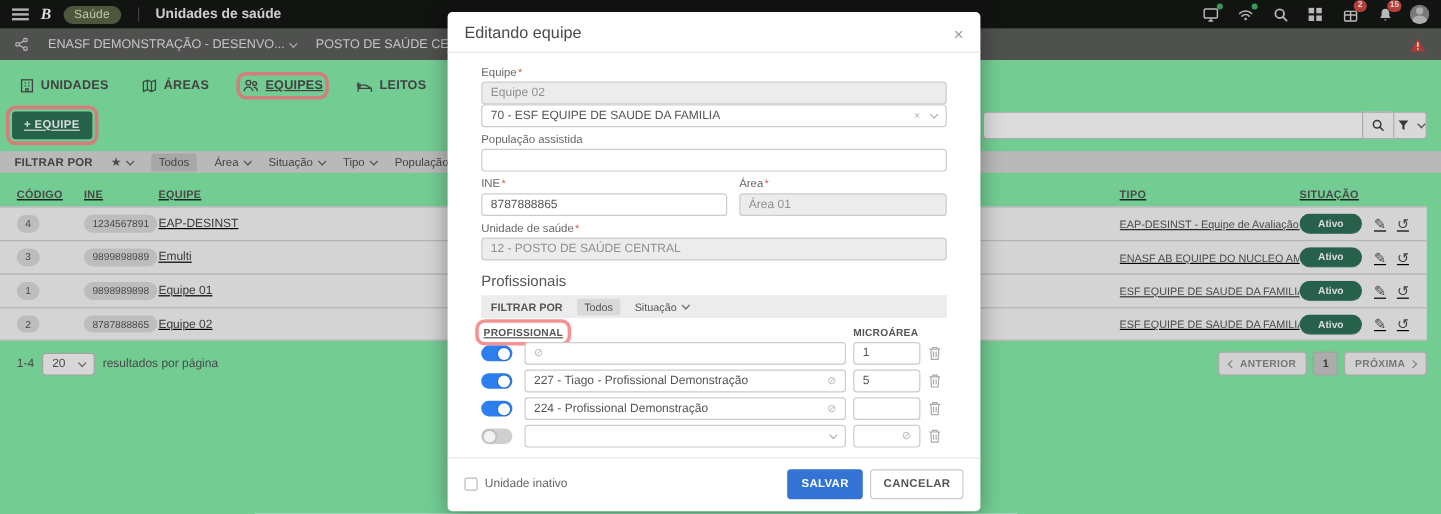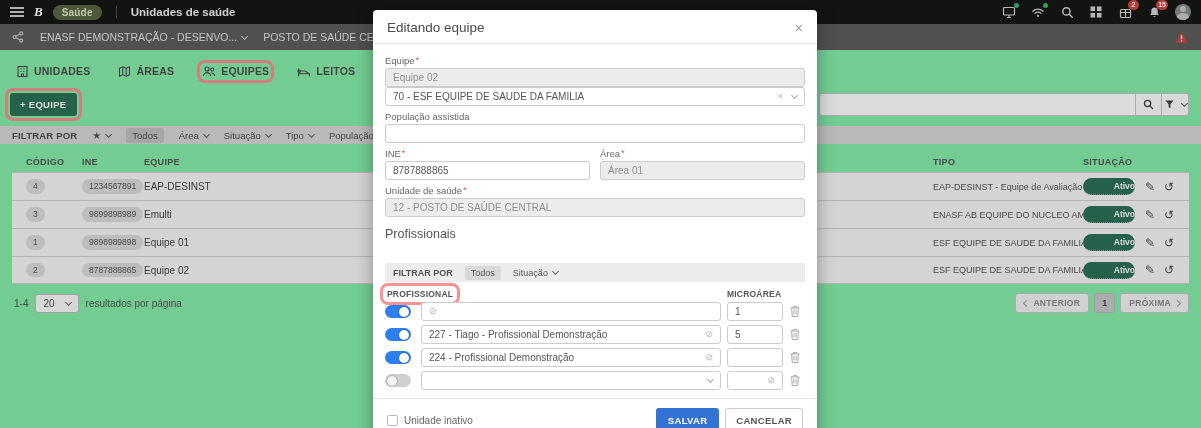--- a/index.html
+++ b/index.html
@@ -7,21 +7,21 @@
     font-family:"Liberation Sans", sans-serif; background:#f0f0f0; }
   .page { position:absolute; inset:0; }
 
   
   .topbar { position:absolute; top:0; left:0; right:0; height:24px; background:#161815;
     display:flex; align-items:center; padding:0 10px; gap:10px; color:#e4e4e4; }
   .burger { width:14px; height:10px; border-top:2px solid #cfcfcf; border-bottom:2px solid #cfcfcf; position:relative; cursor:pointer; }
   .burger:before { content:""; position:absolute; left:0; right:0; top:2px; height:2px; background:#cfcfcf; }
   .blogo { font-style:italic; font-weight:bold; font-size:13px; color:#fff; font-family:"Liberation Serif", serif; }
   .saude-pill { background:var(--saude_pill_bg,#5a6646); color:var(--saude_pill_text,#dde8c2);
-    font-size:10px; font-weight:bold; padding:2px 9px; border-radius:9px; letter-spacing:.2px;text-align:center; }
+    font-size:10px; font-weight:normal; padding:2px 9px; border-radius:9px; letter-spacing:.2px;text-align:center; }
   .tb-sep { width:1px; height:12px; background:#4a4a4a; margin:0 4px; }
   .tb-title { font-size:11.5px; font-weight:bold; color:#f0f0f0; }
   .tb-right { margin-left:auto; display:flex; align-items:center; gap:13px; }
   .tb-ic { position:relative; width:16px; height:16px; display:flex; align-items:center; justify-content:center; cursor:pointer; }
   .gdot { position:absolute; top:-1px; right:-2px; width:5px; height:5px; border-radius:50%; background:#3db36a; }
   .rbadge { position:absolute; top:-4px; right:-6px; min-width:11px; height:10px; padding:0 2px; border-radius:6px;
     background:var(--badge_red,#d24a43); color:#fff; font-size:7px; font-weight:bold; line-height:10px; text-align:center; }
   .avatar { width:16px; height:16px; border-radius:50%; background:#8d8d8d; position:relative; overflow:hidden; cursor:pointer; }
   .avatar:before { content:""; position:absolute; top:2px; left:5px; width:6px; height:6px; border-radius:50%; background:#c9c9c9; }
   .avatar:after { content:""; position:absolute; top:9px; left:2px; width:12px; height:8px; border-radius:50%; background:#c9c9c9; }
@@ -31,48 +31,48 @@
     display:flex; align-items:center; gap:16px; padding:0 12px; color:#e3e3e3; font-size:10.5px; }
   .crumb { display:flex; align-items:center; cursor:pointer; white-space:nowrap; }
   .chev { display:inline-block; width:5px; height:5px; border-right:1.4px solid currentColor;
     border-bottom:1.4px solid currentColor; transform:rotate(45deg); margin:-2px 0 0 5px; opacity:.85; }
   .alert-tri { margin-left:auto; }
 
   
   .content { position:absolute; top:50px; left:0; right:0; bottom:0; background:#86efac; }
   .tabsrow { display:flex; align-items:center; gap:28px; margin:10px 0 0 16px; height:22px; color:#4d4d4d; }
   .tab { display:flex; align-items:center; gap:5px; font-size:10.5px; font-weight:bold; letter-spacing:.2px; cursor:pointer; }
-  .hl { outline:3px solid var(--annotation_pink,#f79292); outline-offset:2px; border-radius:3px; }
+  .hl { outline:3px solid var(--annotation_pink,#f79292); outline-offset:2px; border-radius:3px;text-decoration:underline; }
   .actionrow { display:flex; align-items:center; margin:11px 12px 0 10px; height:23px; }
   .btn-green { background:var(--brand_green,#2d7257); color:#fff; font-size:9.5px; font-weight:bold;
     border:none; padding:6px 10px; border-radius:3px; letter-spacing:.3px; cursor:pointer; }
   .searchgrp { margin-left:auto; display:flex; align-items:stretch; height:23px; width:370px; }
   .searchgrp input { flex:1; border:1px solid #c6c6c6; border-right:none; border-radius:3px 0 0 3px;
     background:#fff; padding:0 8px; font-size:11px; outline:none; }
   .sq-btn { width:27px; border:1px solid #c6c6c6; background:#fdfdfd; display:flex; align-items:center;
     justify-content:center; cursor:pointer; color:#444; gap:2px; }
   .sq-btn + .sq-btn { border-left:none; border-radius:0 3px 3px 0; }
   .filterbar { margin-top:10px; height:18px; background:#d8d8d8; display:flex; align-items:center;
     gap:15px; padding:0 12px; font-size:9.5px; color:#4d4d4d; }
   .filterbar .flabel { font-weight:bold; letter-spacing:.2px; }
   .fitem { display:flex; align-items:center; cursor:pointer; }
   .fchip { background:#c3c3c3; padding:2px 6px; border-radius:2px; cursor:pointer; }
   .star { color:#555; font-size:10px; cursor:pointer; }
 
   
-  .dt { margin:8px 12px 0 12px; }
+  .dt { margin:8px 12px 0 0;text-decoration:underline; }
   .dt-grid { display:grid; grid-template-columns:56px 62px 1fr 150px 62px 44px; align-items:center; padding-left:14px; }
   .dt-head { height:20px; font-size:9px; font-weight:bold; color:#555; letter-spacing:.3px; }
   .dt-row { height:28px; border-top:1px solid #d2d2d2; background:#f7f7f7; font-size:10px; color:#444; cursor:pointer; }
   .dt-row:last-of-type { border-bottom:1px solid #d2d2d2; }
   .pill { display:inline-block; background:#dcdcdc; color:#555; border-radius:8px; font-size:8.5px;
     padding:2px 7px; line-height:1.2; }
   .cell-tipo { font-size:9px; color:#555; white-space:nowrap; overflow:hidden; }
   .badge-ativo { display:inline-block; background:var(--status_active_green,#2f7258); color:#fff;
-    font-size:8.5px; font-weight:bold; padding:3px 0; width:52px; text-align:right; border-radius:9px;
+    font-size:8.5px; font-weight:bold; padding:3px 0; width:52px; text-align:center; border-radius:9px;
     border-bottom:1px dotted #7aa; }
   .rowacts { display:flex; gap:9px; align-items:center; color:#4d4d4d; }
   .ric { font-size:12px; cursor:pointer; line-height:1; }
 
   
   .pager { display:flex; align-items:center; margin:9px 12px 0 14px; font-size:10px; color:#555; gap:7px; }
   .psel { display:flex; align-items:center; gap:6px; border:1px solid #bdbdbd; background:#fbfbfb;
     border-radius:3px; padding:3px 7px; font-size:10px; cursor:pointer; }
   .pager-right { margin-left:auto; display:flex; gap:5px; align-items:flex-start; }
   .pbtn { border:1px solid #c6c6c6; background:#f4f4f4; color:#8a8a8a; font-size:8.5px; font-weight:bold;
@@ -84,32 +84,32 @@
 
   
   .dim { position:absolute; inset:0; background:rgba(0,0,0,.14); z-index:10; }
 
   
   .modal { position:absolute; left:373px; top:10px; width:444px; z-index:20; background:#fff;
     border-radius:4px; box-shadow:0 3px 18px rgba(0,0,0,.35); }
   .m-head { display:flex; align-items:center; padding:10px 14px 8px; border-bottom:1px solid #e6e6e6; }
   .m-title { font-size:13.5px; color:#4a4a4a; }
   .m-close { margin-left:auto; color:#9a9a9a; font-size:14px; cursor:pointer; line-height:1; }
-  .m-body { padding:6px 12px 0; }
+  .m-body { padding:6px 28px 0; }
   .flabel2 { font-size:9.5px; color:#666; margin:5px 0 2px; }
   .req { color:#d9534f; font-size:9px; vertical-align:top; margin-left:1px; }
   .finput { display:flex; align-items:center; height:19px; border:1px solid #ccc; border-radius:3px;
     background:#fff; padding:0 7px; font-size:10px; color:#555; gap:4px; }
   .finput input { flex:1; border:none; outline:none; background:transparent; font-size:10px; color:#555;
     font-family:"Liberation Sans", sans-serif; min-width:0; }
   .finput.disabled { background:#ececec; color:#8f8f8f; }
   .sfx { color:#b5b5b5; font-size:9px; cursor:pointer; line-height:1; }
   .two-col { display:flex; gap:10px; }
   .two-col > div:first-child { flex:0 0 205px; } .two-col > div:last-child { flex:1; }
-  .m-sect { font-size:12.5px; color:#555; margin:10px 0 22px; }
+  .m-sect { font-size:12.5px; color:#555; margin:10px 0 5px; }
   .pf-filter { height:19px; background:#ececec; display:flex; align-items:center; gap:12px;
     padding:0 8px; font-size:9px; color:#555; }
   .pf-filter .flab { font-weight:bold; }
   .pf-chip { background:#d9d9d9; padding:2px 6px; border-radius:2px; cursor:pointer; }
   .pf-grid { display:grid; grid-template-columns:30px 1fr 56px 16px; gap:6px; align-items:center; }
   .pf-headrow { margin:6px 0 2px; font-size:8.5px; font-weight:bold; color:#555; letter-spacing:.2px; }
   .pf-headrow .c1 { grid-column:1 / 3; } .pf-headrow .c2 { grid-column:3 / 5; }
   .pf-row { margin-bottom:4px; }
   .switch { width:26px; height:13px; border-radius:7px; position:relative; cursor:pointer; background:#cfcfcf; }
   .switch:before { content:""; position:absolute; top:1.5px; left:2px; width:10px; height:10px; border-radius:50%;

